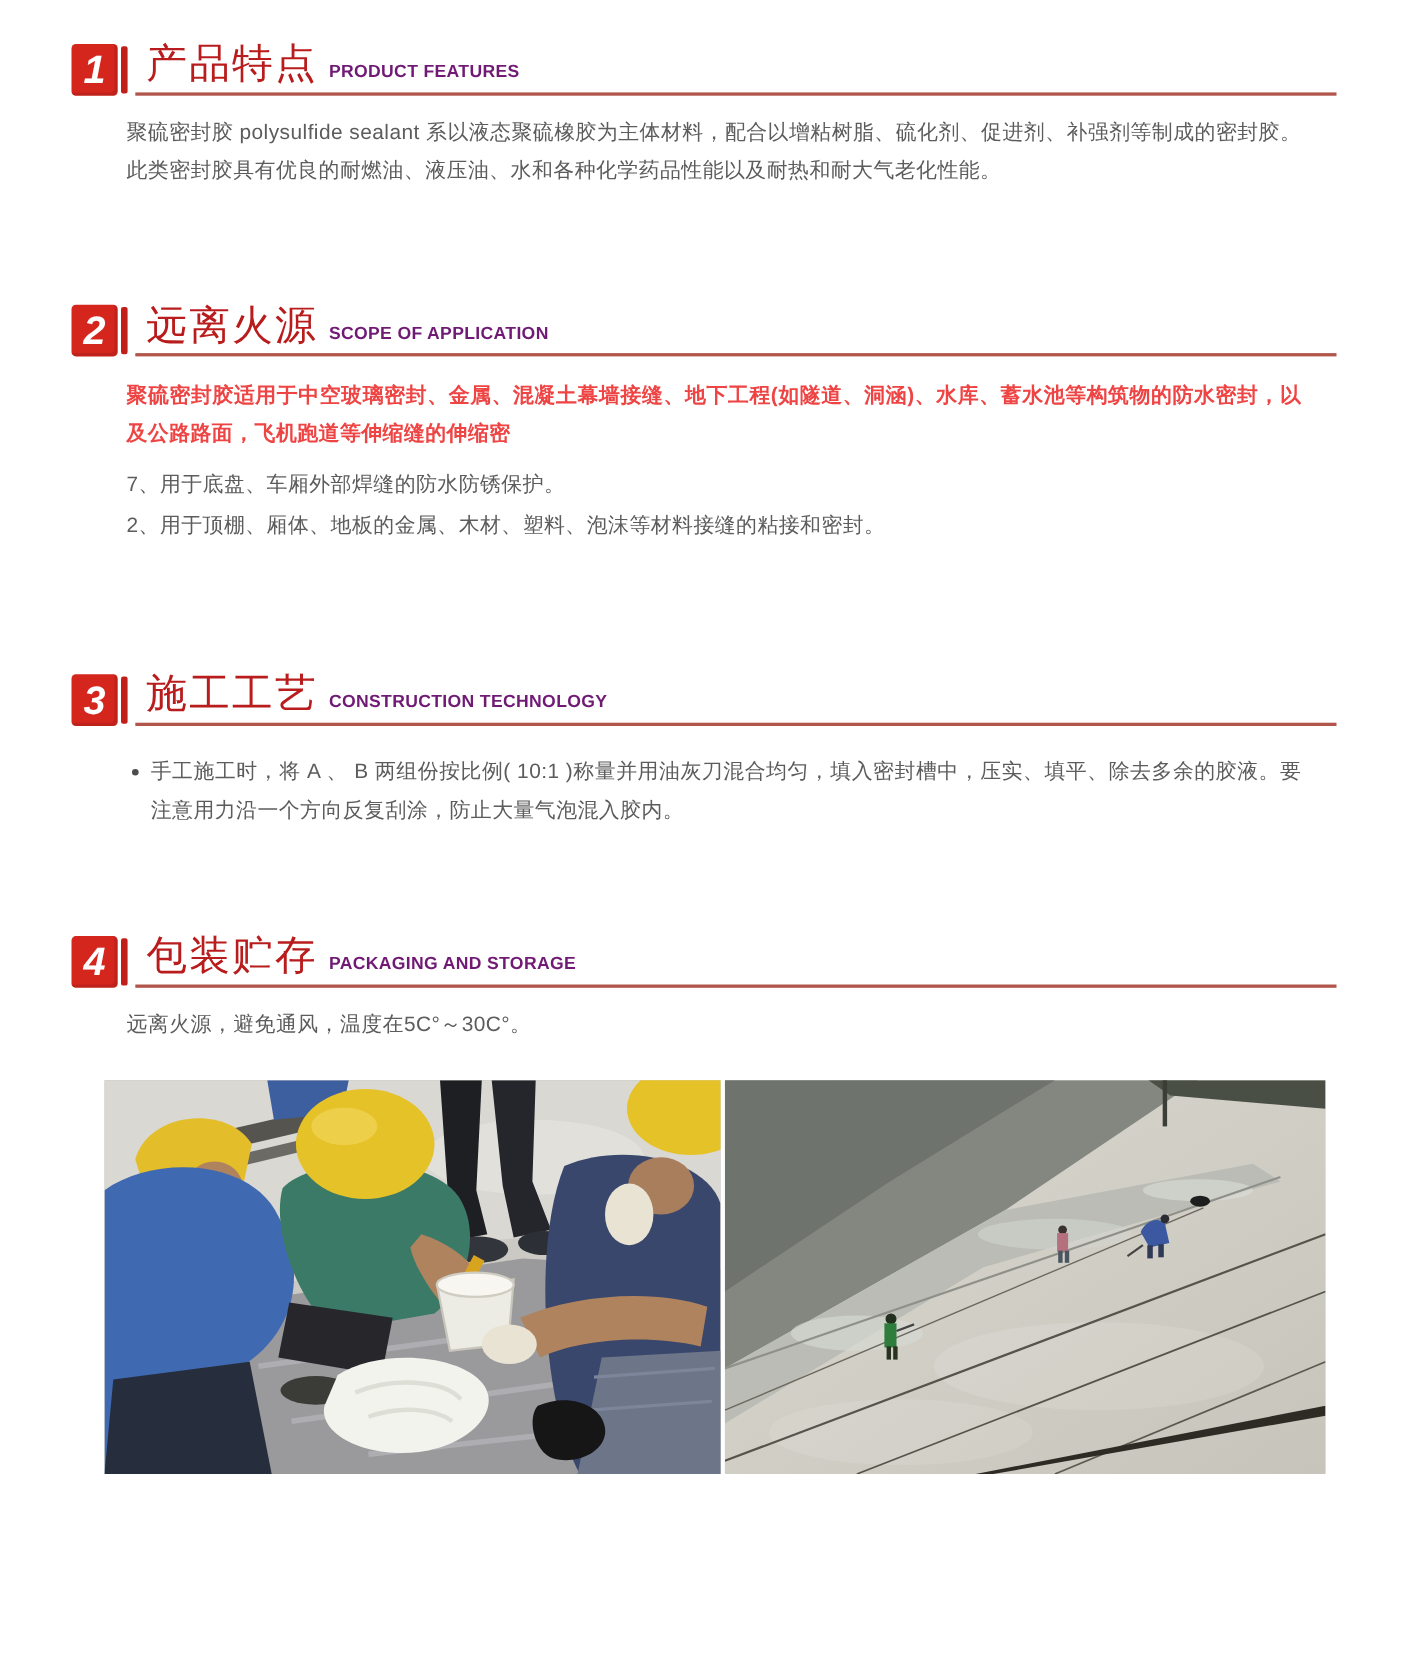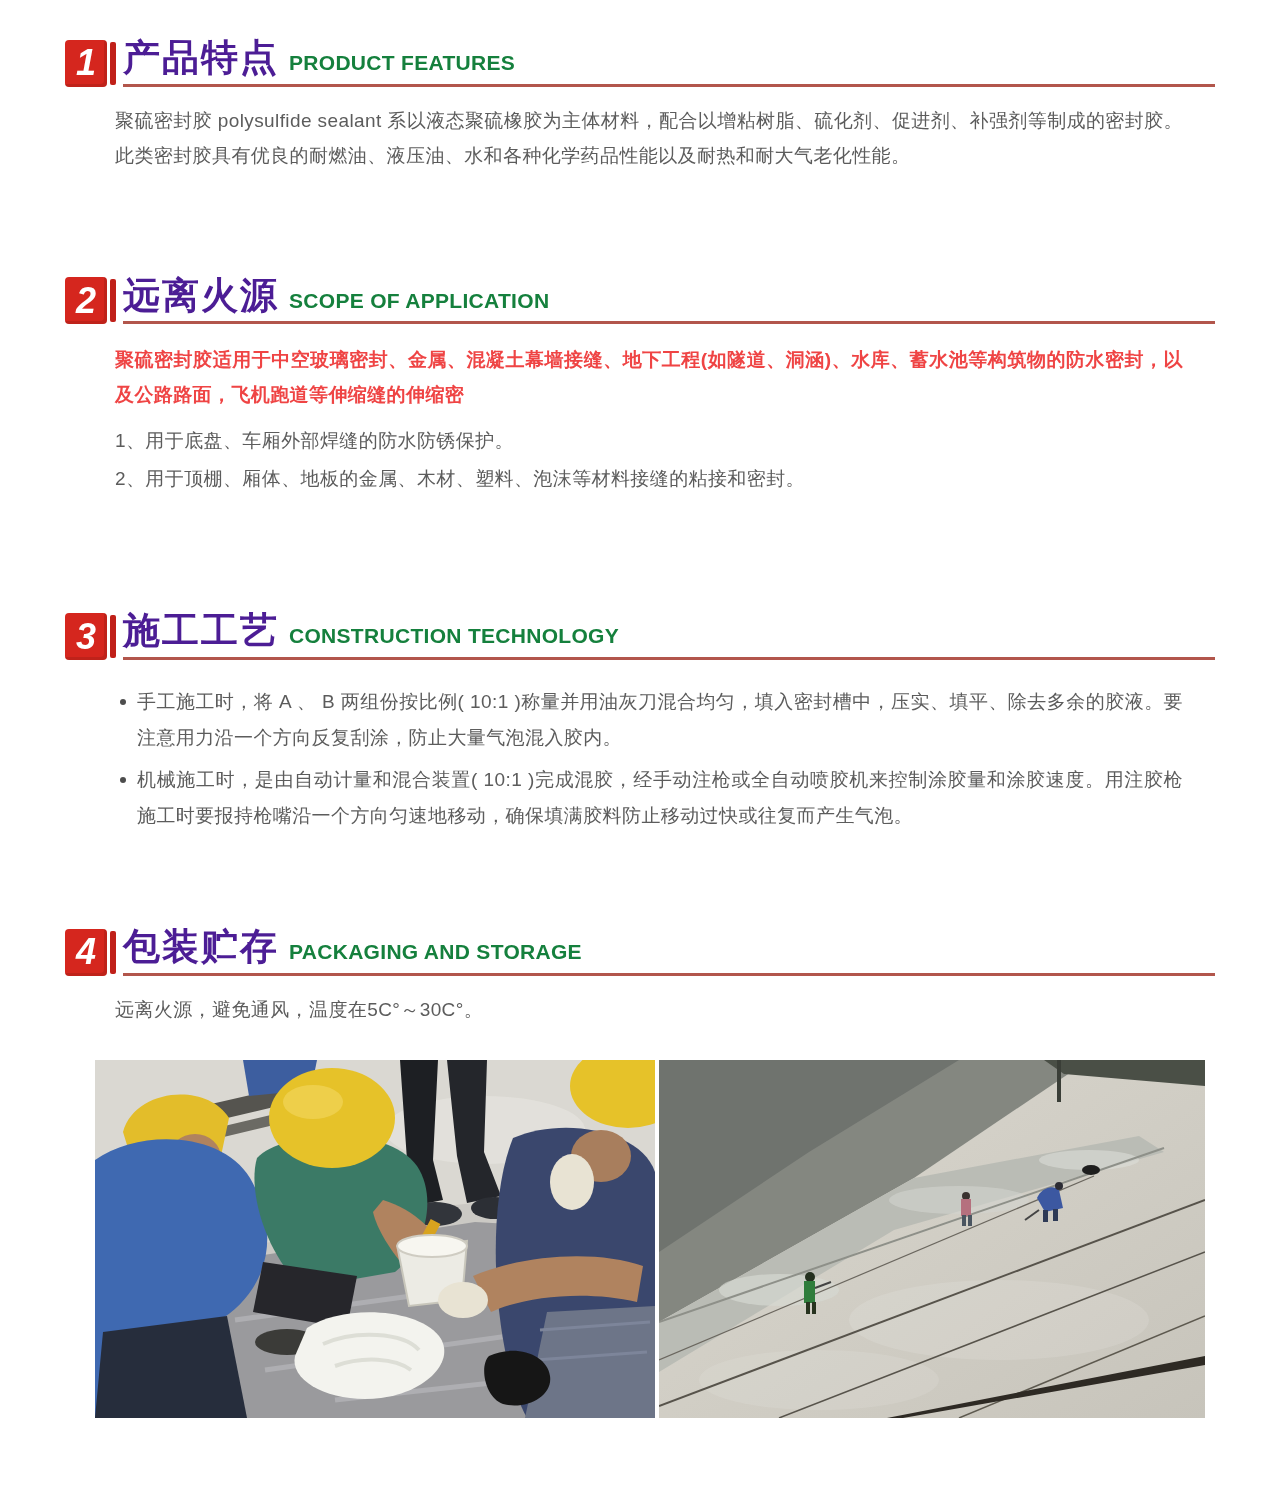--- a/index.html
+++ b/index.html
@@ -19,22 +19,22 @@
     box-shadow: inset -3px -3px 0 rgba(0,0,0,.10);
   }
   .num-badge::after {
     content:""; position:absolute; right:-9px; top:2px;
     width:6px; height:43px; background:#c02019; border-radius:2px;
   }
   .titles {
     flex:1; margin-left:16px; display:flex; align-items:baseline;
     border-bottom:3px solid #b2564c; padding-bottom:5px; min-width:0;
   }
-  .title-zh { color:#4c1d95; font-size:37px; font-weight:bold; letter-spacing:2px; line-height:1.1; }
-  .title-en { color:#15803d; font-size:21px; font-weight:bold; margin-left:10px; letter-spacing:.3px; white-space:nowrap; }
+  .title-zh { color:#b91c1c; font-size:37px; font-weight:normal; letter-spacing:2px; line-height:1.1;margin-left:10px; }
+  .title-en { color:#701a75; font-size:16px; font-weight:bold; margin-left:10px; letter-spacing:.3px; white-space:nowrap; }
   
   .sec-body { margin:0 32px 0 50px; color:#5c5c5c; font-size:19px; letter-spacing:.4px; }
   .para { line-height:35px; margin-top:16px; text-align:justify; }
   .lead  { line-height:35px; margin-top:18px; text-align:justify; font-weight:bold; color:#ef4444; }
   .item  { line-height:30px; margin-top:8px; }
   .item.first { margin-top:14px; }
   .bullet { position:relative; padding-left:22px; line-height:36px; margin-top:6px; text-align:justify; }
   .bullet.first { margin-top:24px; }
   .bullet::before {
     content:""; position:absolute; left:5px; top:15px;
@@ -69,36 +69,35 @@
   <section class="sec-2">
     <div class="sec-header">
       <div class="num-badge">2</div>
       <div class="titles">
         <span class="title-zh">远离火源</span>
         <span class="title-en">SCOPE OF APPLICATION</span>
       </div>
     </div>
     <div class="sec-body">
       <p class="lead">聚硫密封胶适用于中空玻璃密封、金属、混凝土幕墙接缝、地下工程(如隧道、洞涵)、水库、蓄水池等构筑物的防水密封，以及公路路面，飞机跑道等伸缩缝的伸缩密</p>
-      <p class="item first">1、用于底盘、车厢外部焊缝的防水防锈保护。</p>
+      <p class="item first">7、用于底盘、车厢外部焊缝的防水防锈保护。</p>
       <p class="item">2、用于顶棚、厢体、地板的金属、木材、塑料、泡沫等材料接缝的粘接和密封。</p>
     </div>
   </section>
 
   <section class="sec-3">
     <div class="sec-header">
       <div class="num-badge">3</div>
       <div class="titles">
         <span class="title-zh">施工工艺</span>
         <span class="title-en">CONSTRUCTION TECHNOLOGY</span>
       </div>
     </div>
     <div class="sec-body">
       <p class="bullet first">手工施工时，将 A 、 B 两组份按比例( 10:1 )称量并用油灰刀混合均匀，填入密封槽中，压实、填平、除去多余的胶液。要注意用力沿一个方向反复刮涂，防止大量气泡混入胶内。</p>
-      <p class="bullet">机械施工时，是由自动计量和混合装置( 10:1 )完成混胶，经手动注枪或全自动喷胶机来控制涂胶量和涂胶速度。用注胶枪施工时要报持枪嘴沿一个方向匀速地移动，确保填满胶料防止移动过快或往复而产生气泡。</p>
     </div>
   </section>
 
   <section class="sec-4">
     <div class="sec-header">
       <div class="num-badge">4</div>
       <div class="titles">
         <span class="title-zh">包装贮存</span>
         <span class="title-en">PACKAGING AND STORAGE</span>
       </div>

